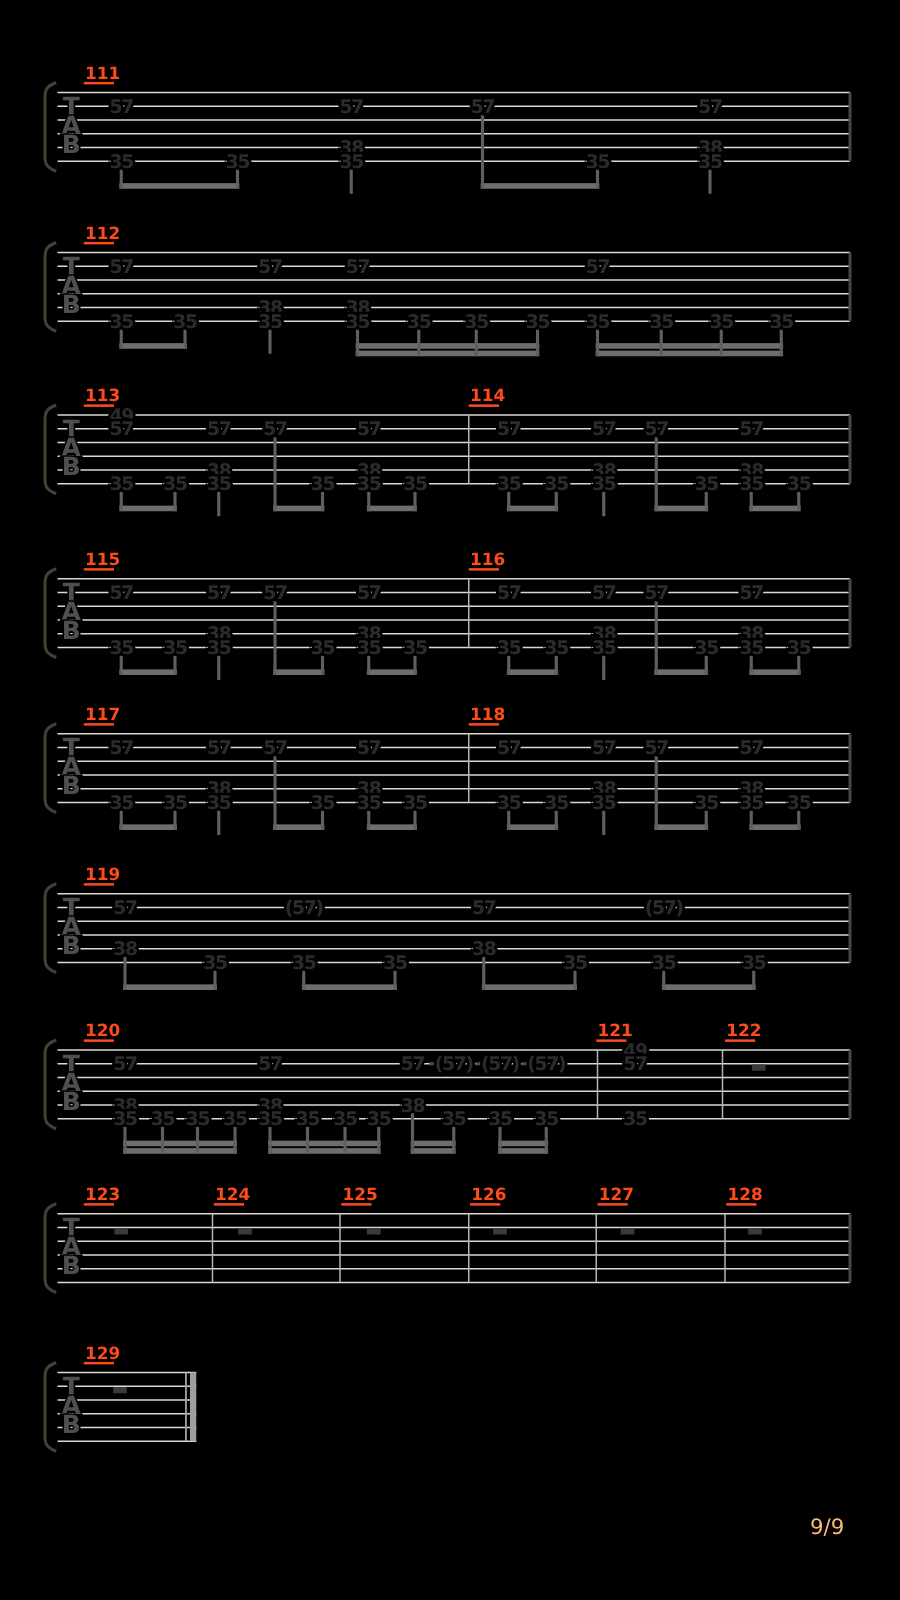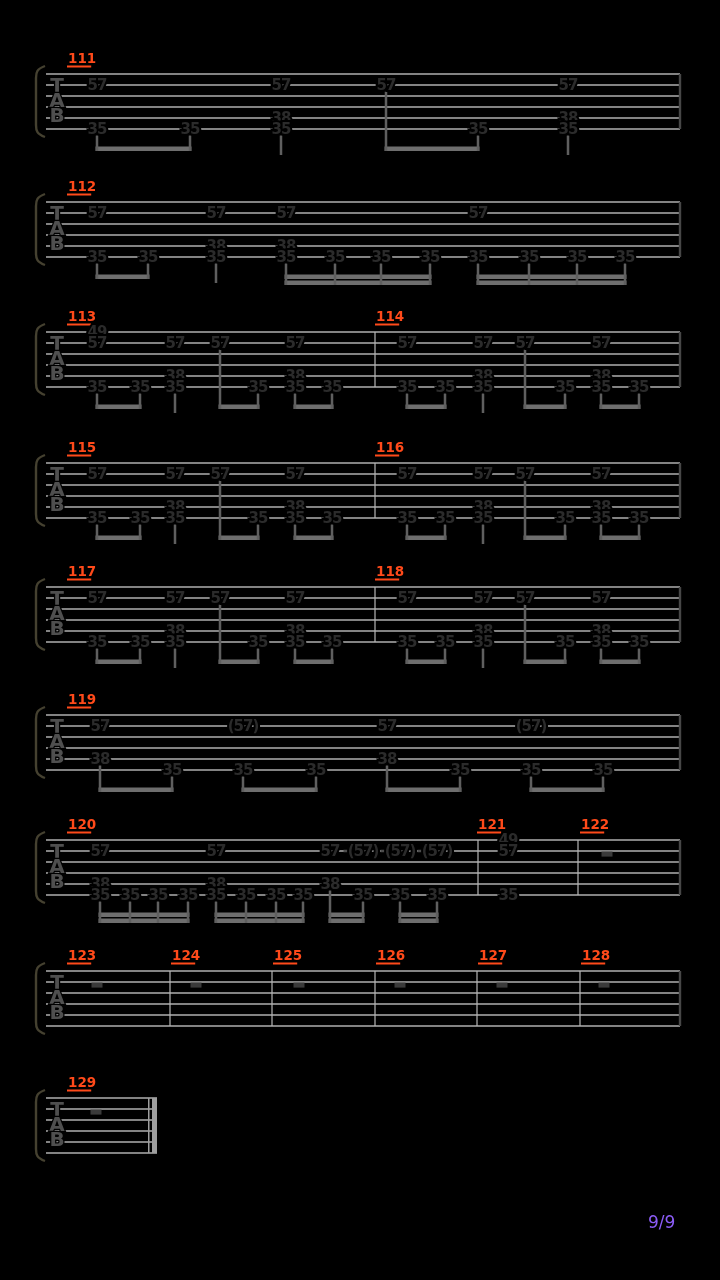--- a/index.html
+++ b/index.html
@@ -438,13 +438,13 @@
         <rect x="152" y="1098" width="5" height="55" fill="#9e9e9e"></rect>
         <rect x="90.5" y="1109.6" width="11" height="5" fill="#3a3a3a"></rect>
         <text x="57" y="1109" dy="0.36em" text-anchor="middle" font-size="20" font-weight="bold" fill="#4f4f4f" stroke="#000" stroke-width="2.5" paint-order="stroke">T</text>
         <text x="57" y="1124" dy="0.36em" text-anchor="middle" font-size="20" font-weight="bold" fill="#4f4f4f" stroke="#000" stroke-width="2.5" paint-order="stroke">A</text>
         <text x="57" y="1139" dy="0.36em" text-anchor="middle" font-size="20" font-weight="bold" fill="#4f4f4f" stroke="#000" stroke-width="2.5" paint-order="stroke">B</text>
         <text x="68" y="1087" font-size="13.5" font-weight="bold" fill="#ff4a1a">129</text>
         <rect x="67" y="1089.5" width="24.200000000000003" height="2" fill="#ff4a1a"></rect>
       </g>
     </svg>
 </div>
-<div class="page-indicator" style="color: #8b5cf6;">9/9</div>
+<div class="page-indicator" style="color: #fdba74;">9/9</div>
 
 </body></html>

